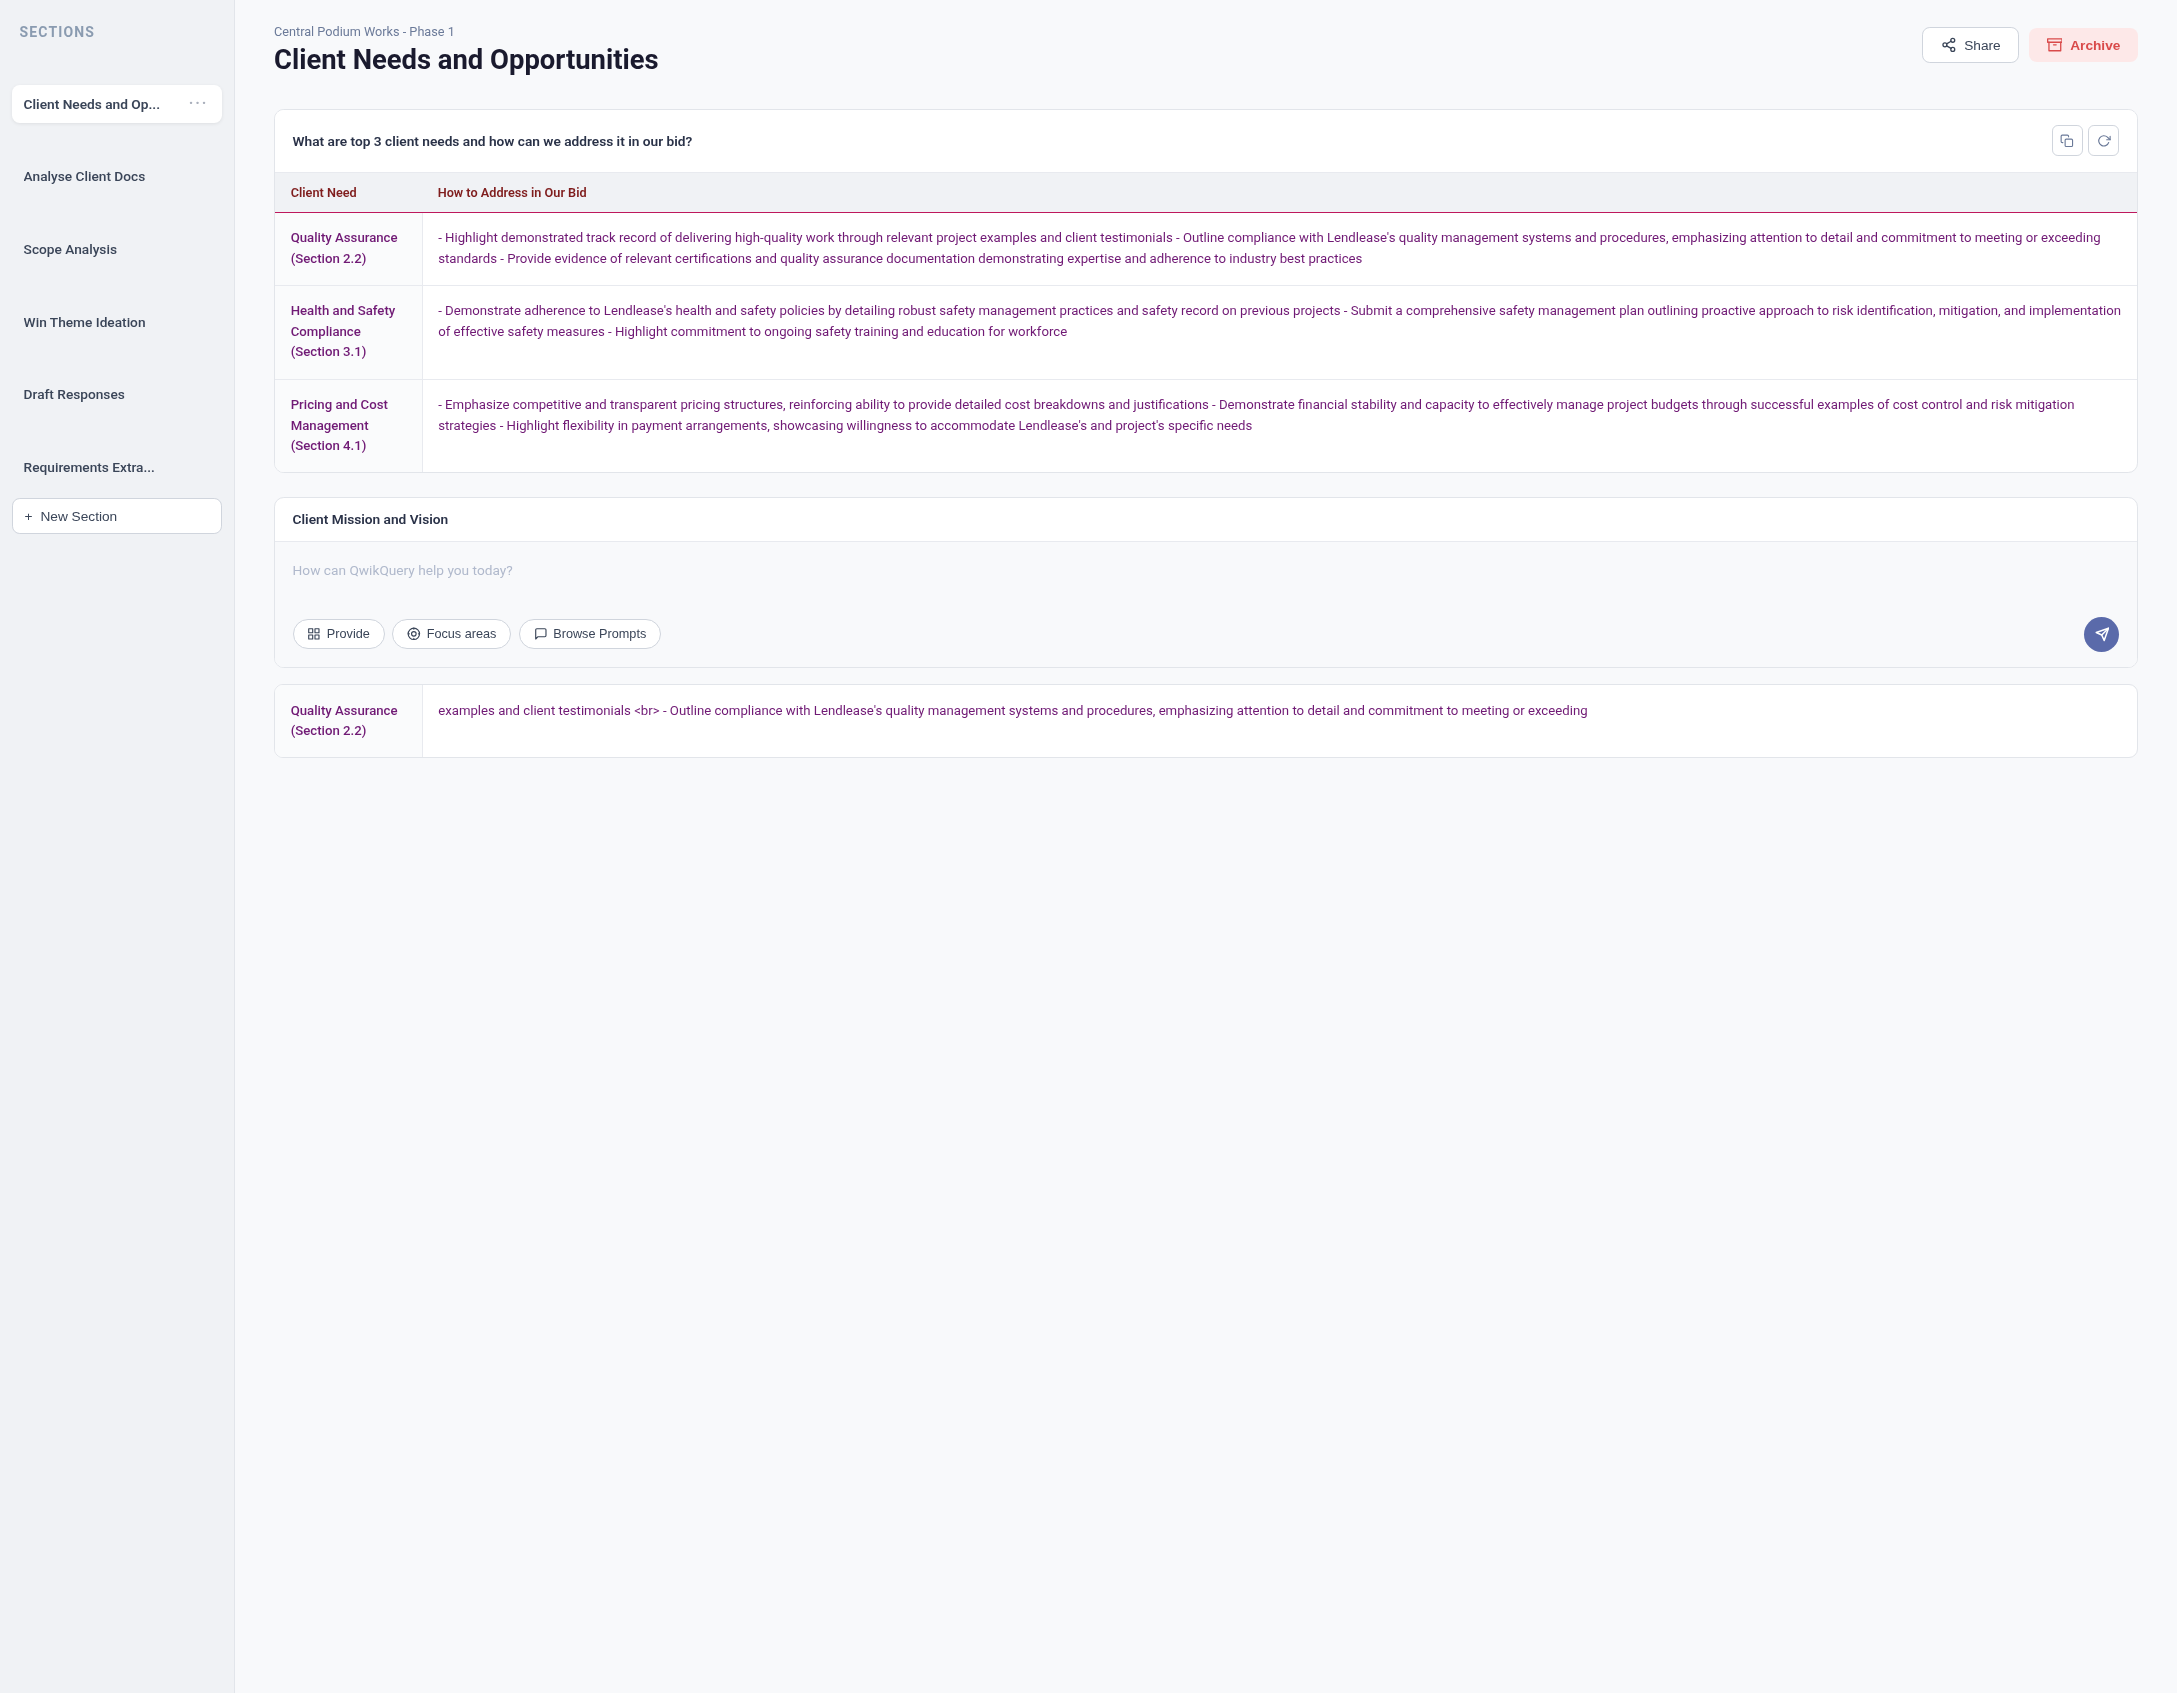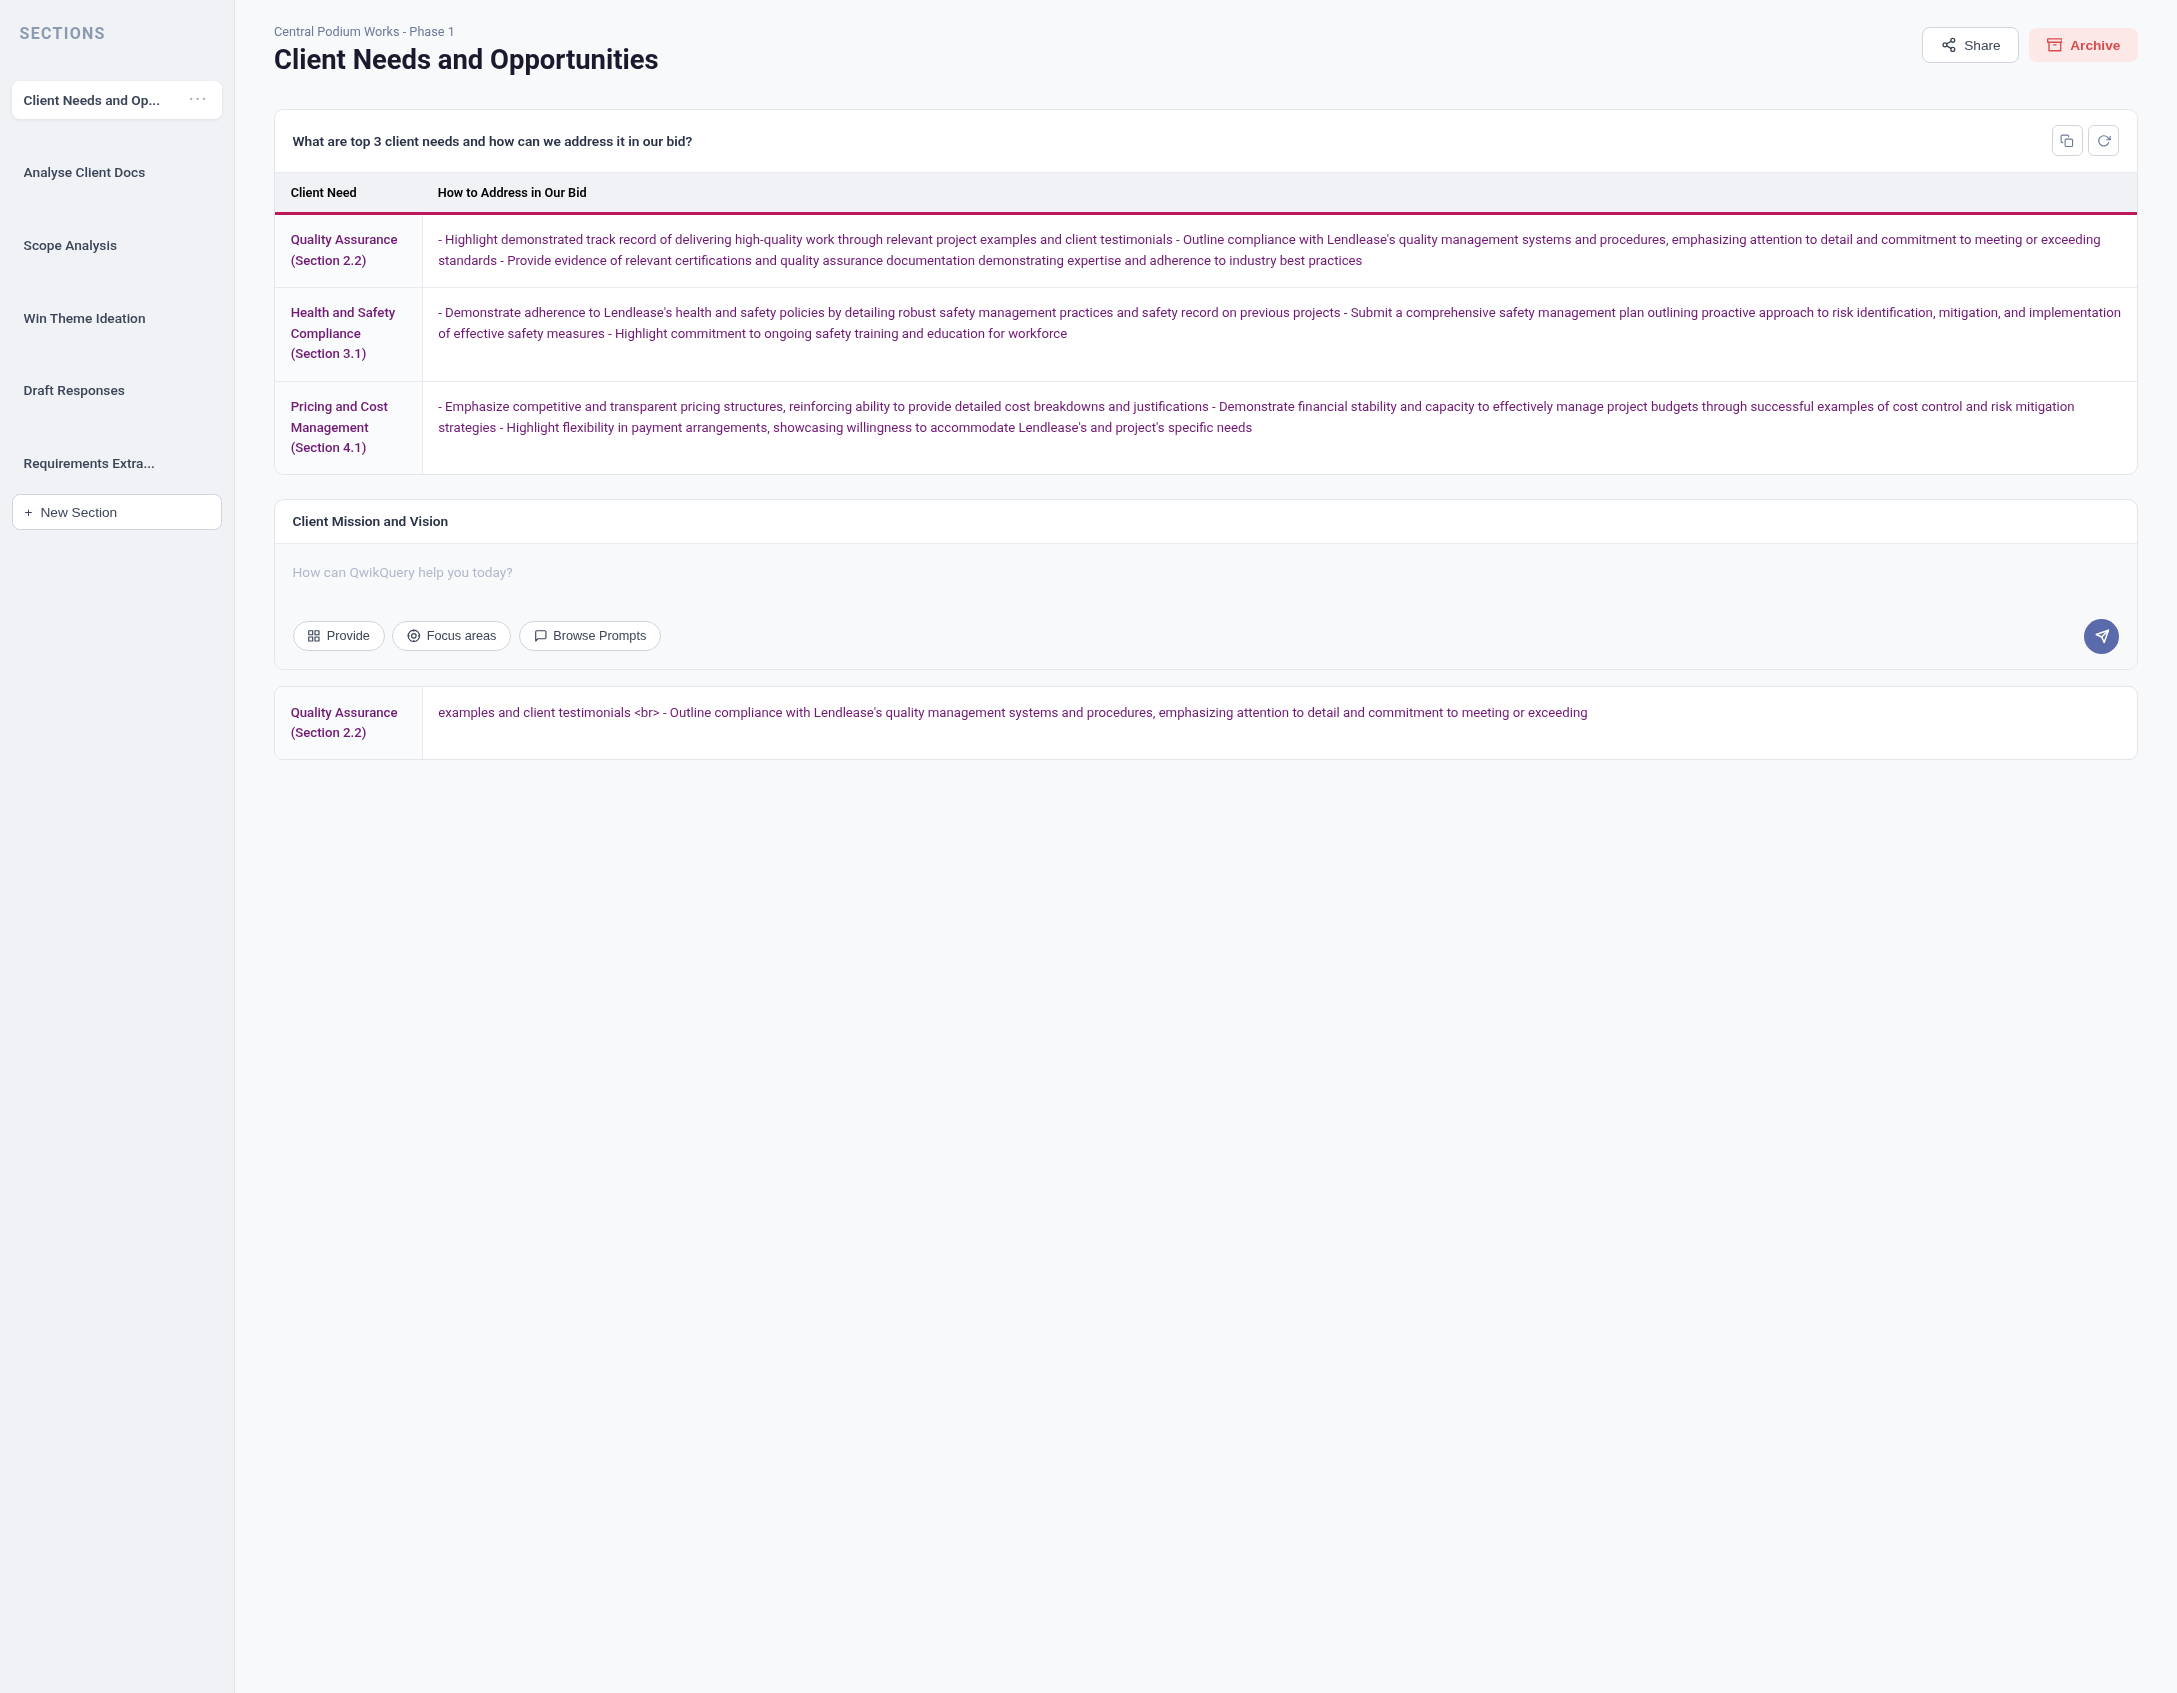--- a/index.html
+++ b/index.html
@@ -17,26 +17,26 @@
     .sidebar {
       width: 235px;
       min-width: 235px;
       background: #f0f2f5;
       padding: 23.5px 11.8px;
       display: flex;
       flex-direction: column;
       border-right: 1px solid #e2e5ea;
     }
     .sidebar-label {
-      font-size: 16px;
+      font-size: 14px;
       font-weight: 700;
       color: #8a9bb0;
       letter-spacing: 0.08em;
       padding: 0 7.8px;
-      margin-bottom: 6px;
+      margin-bottom: 13px;
       text-transform: uppercase;
     }
     .sidebar-item {
       display: flex;
       align-items: center;
       justify-content: space-between;
       padding: 9.8px 11.8px;
       border-radius: 7.8px;
       cursor: pointer;
       margin-bottom: 2px;
@@ -191,22 +191,22 @@
     table {
       width: 100%;
       border-collapse: collapse;
     }
     th {
       background: #f0f2f5;
       padding: 11.8px 15.7px;
       text-align: left;
       font-size: 12.7px;
       font-weight: 600;
-      color: #000000;
-      border-bottom: 3px solid #be185d;
+      color: #7f1d1d;
+      border-bottom: 1px solid #be185d;
     }
     td {
       padding: 15.7px;
       vertical-align: top;
       font-size: 13.2px;
       color: #701a75;
       line-height: 1.55;
       border-bottom: 1px solid #e8eaef;
     }
     tr:last-child td { border-bottom: none; }

